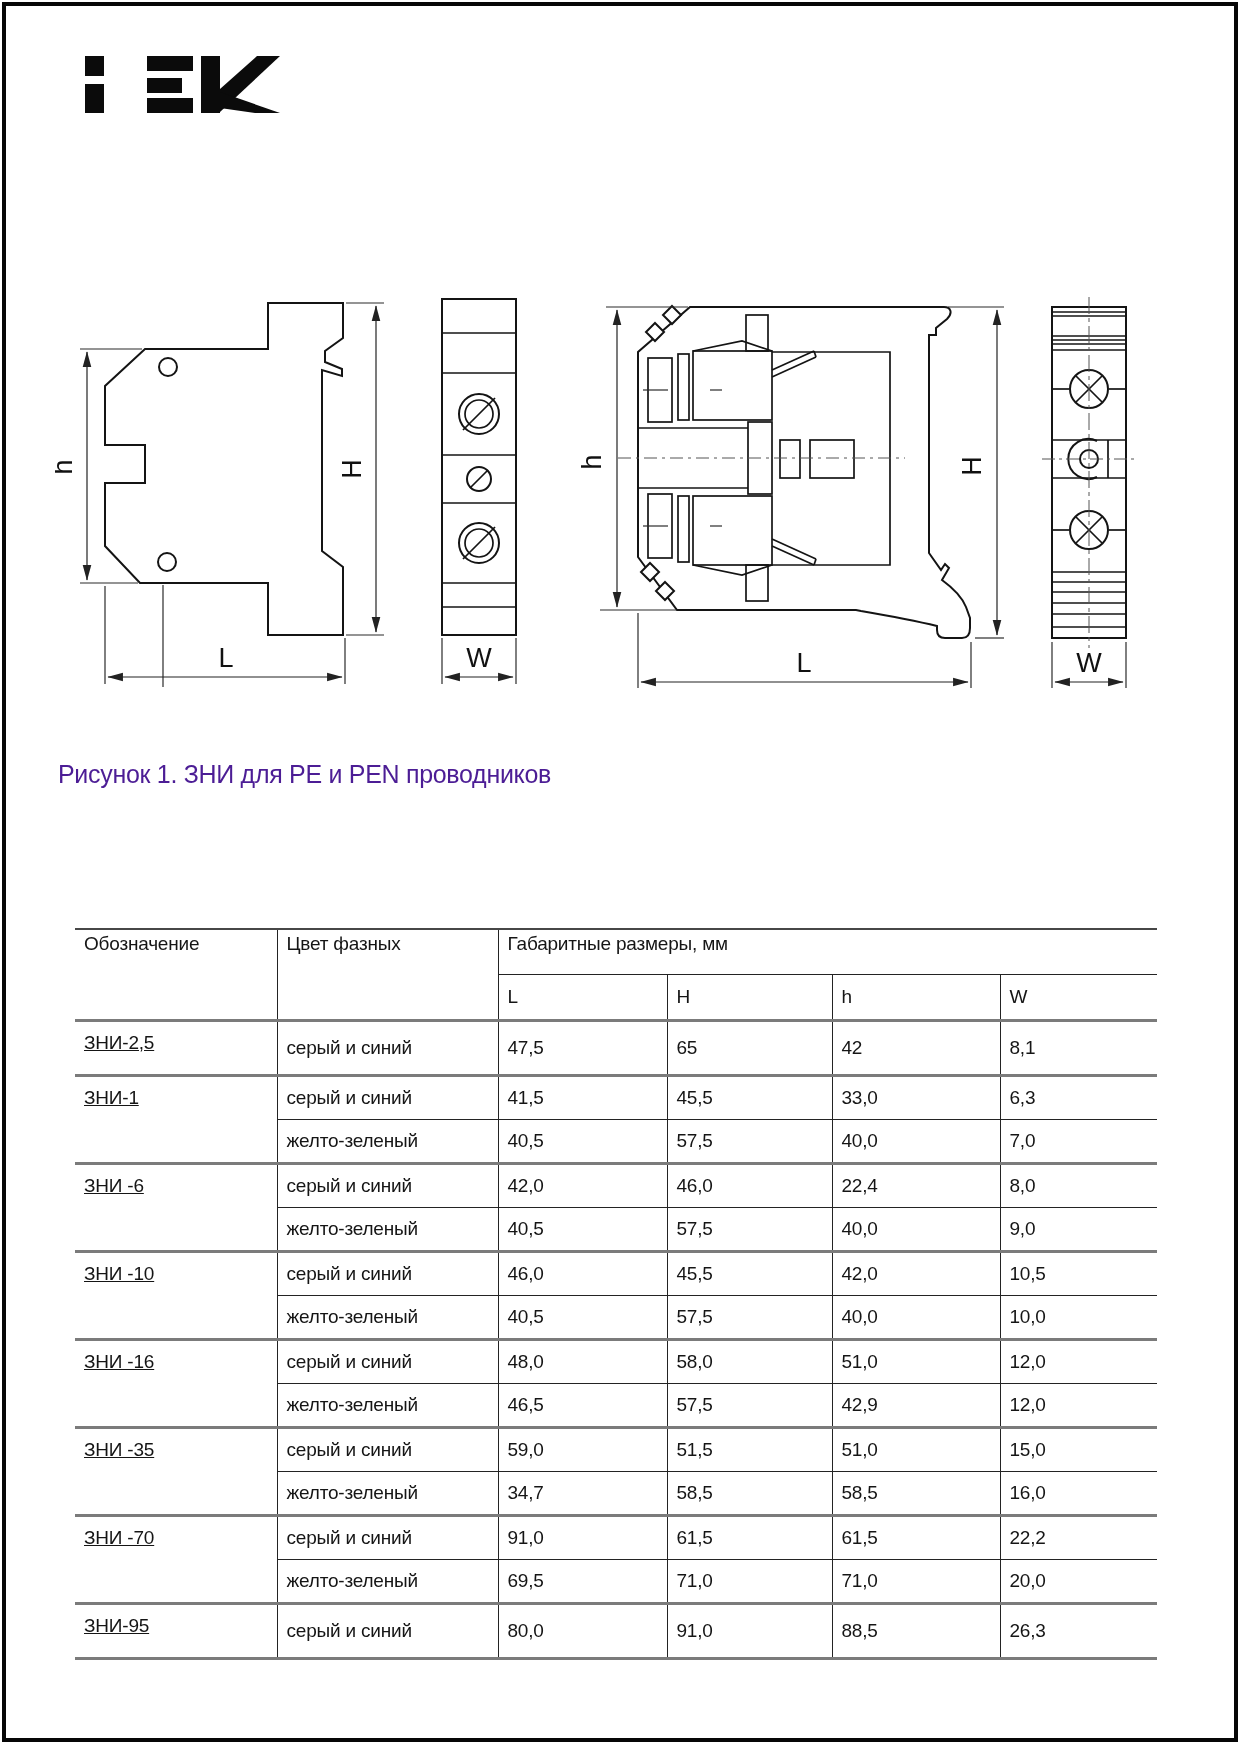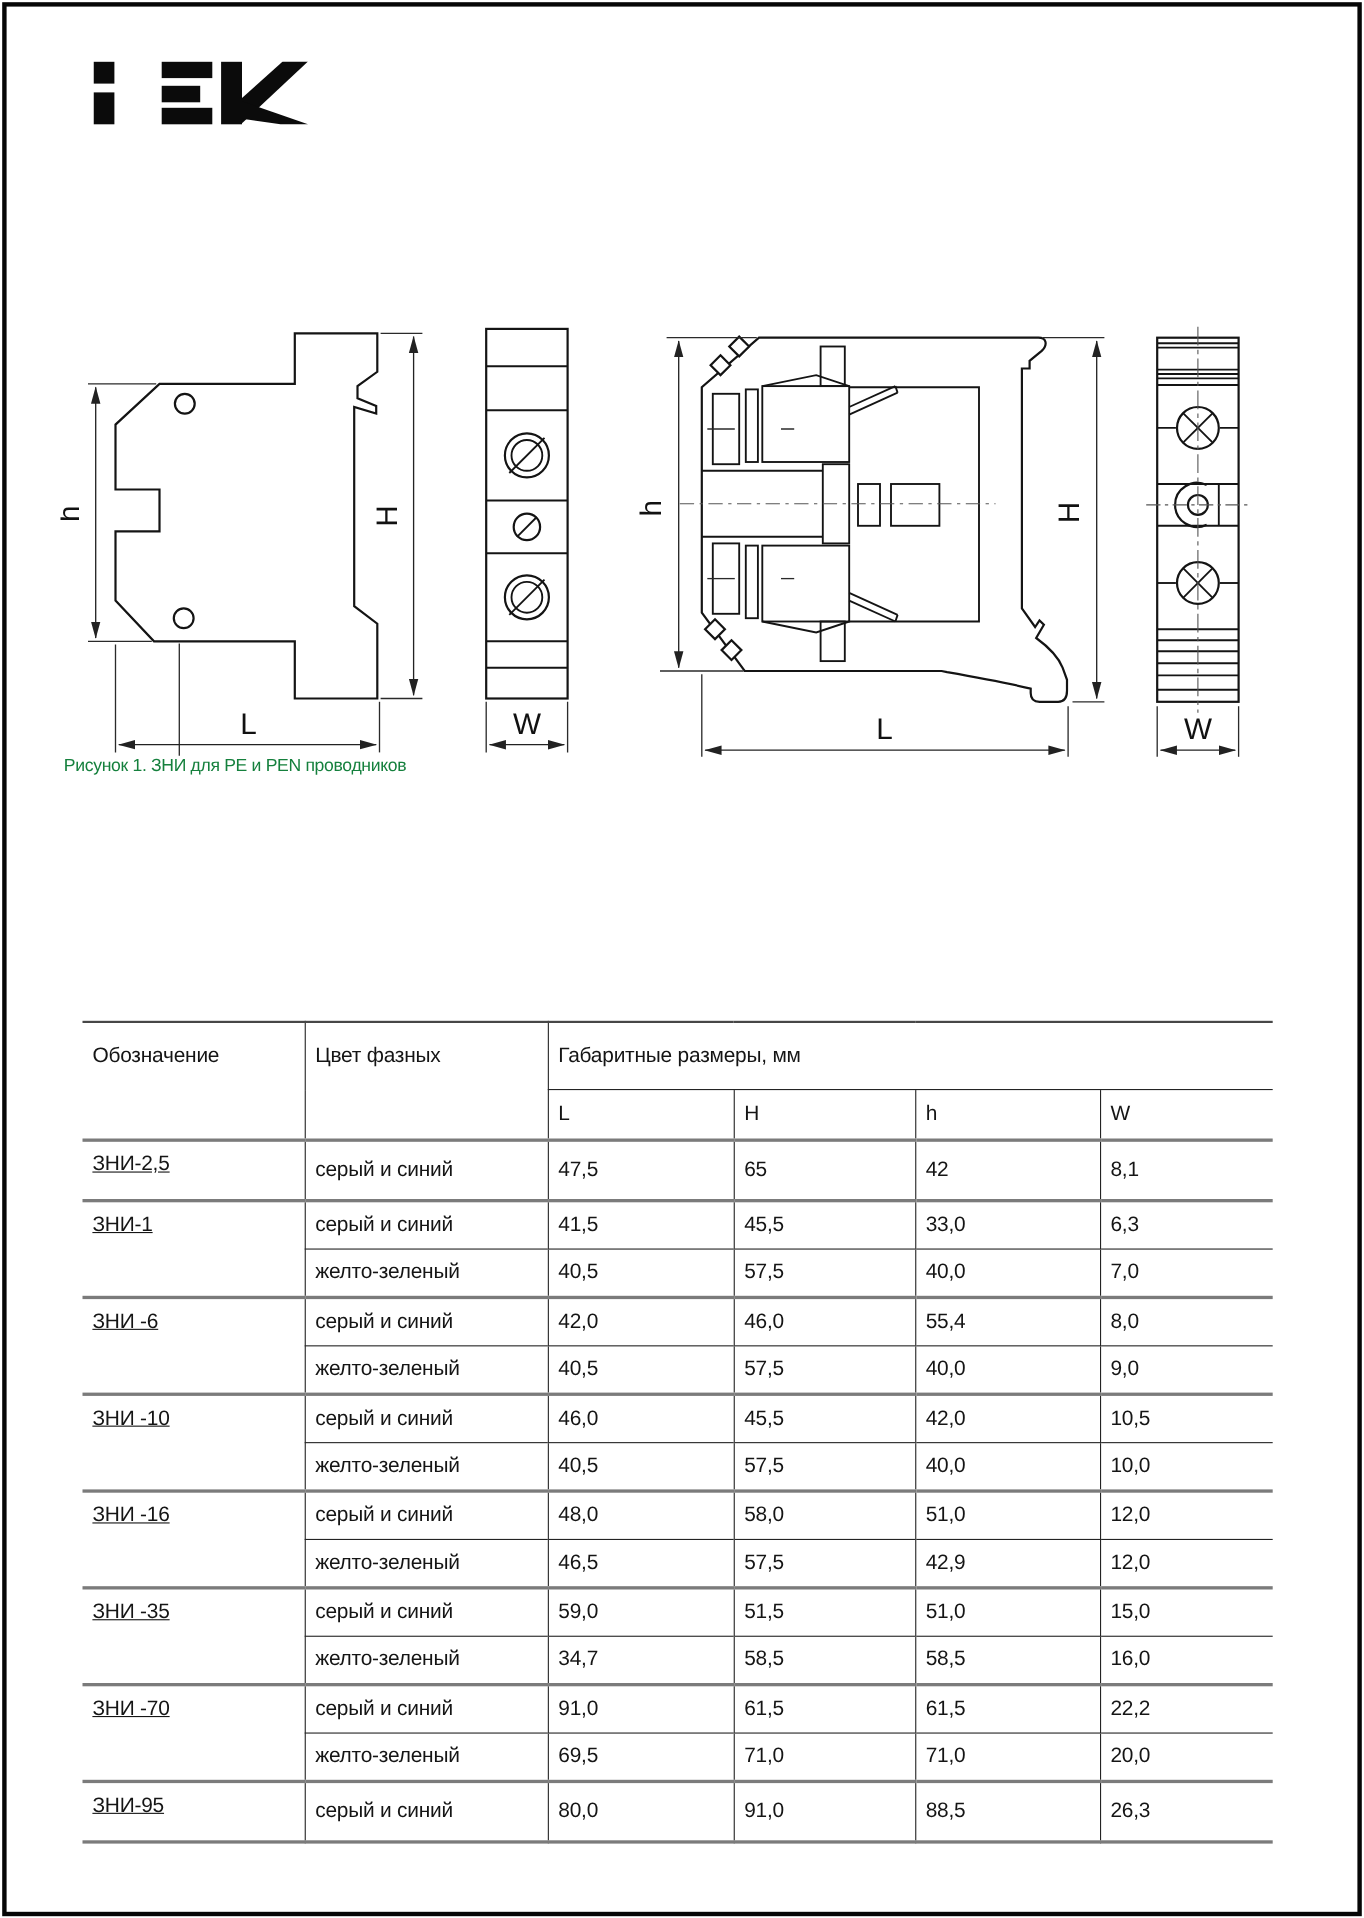--- a/index.html
+++ b/index.html
@@ -3,37 +3,37 @@
 <meta charset="utf-8">
 <style>
   html,body{margin:0;padding:0;background:#ffffff;}
   #page{position:relative;width:1240px;height:1744px;background:#fff;overflow:hidden;
         font-family:"Liberation Sans", sans-serif;color:#1a1a1a;}
   #frame{position:absolute;left:2px;top:2px;right:2px;bottom:2px;border:4px solid #060606;pointer-events:none;}
 
   .abs{position:absolute;}
 
   
-  .caption{position:absolute;top:688px;font-size:16px;letter-spacing:-0.3px;color:#15803d;white-space:nowrap;}
+  .caption{position:absolute;top:760px;font-size:25px;letter-spacing:-0.3px;color:#4c1d95;white-space:nowrap;}
 
   
   svg .o{stroke:#141414;stroke-width:2;fill:none;}
   svg .o15{stroke:#141414;stroke-width:1.7;fill:none;}
   svg .t{stroke:#2a2a2a;stroke-width:1.2;fill:none;}
   svg .dim{stroke:#222;stroke-width:1.2;fill:none;}
   svg .cl{stroke:#555;stroke-width:1;fill:none;}
   svg text.dl{font-family:"Liberation Sans",sans-serif;font-size:27px;fill:#111;}
   svg .tooth{fill:#fff;stroke:#141414;stroke-width:2;}
 
   
   #dims-table{position:absolute;left:75px;top:928px;border-collapse:collapse;table-layout:fixed;width:1082px;
       border-top:2px solid #474747;border-bottom:3px solid #7b7b7b;font-size:19px;letter-spacing:-0.2px;}
   #dims-table td{padding:0 4px 0 9px;vertical-align:middle;font-weight:400;color:#151515;}
   #dims-table td.vr{border-right:1.6px solid #232323;}
-  #dims-table tr.h1 td{height:41px;vertical-align:top;padding-top:19px;}
+  #dims-table tr.h1 td{height:41px;vertical-align:top;padding-top:3px;}
   #dims-table tr.h1 td.span{border-bottom:1.6px solid #232323;}
   #dims-table tr.h2 td{height:44px;vertical-align:middle;}
   #dims-table tr.dr td{height:42px;}
   #dims-table td.name{vertical-align:top;padding-top:10px;text-decoration:underline;}
   #dims-table tr.gs td{border-top:3px solid #7b7b7b;}
   #dims-table tr.sub td{border-top:1.6px solid #232323;}
 </style>
 </head>
 <body>
 
@@ -279,21 +279,21 @@
         <td class="vr">57,5</td>
         <td class="vr">40,0</td>
         <td>7,0</td>
       </tr>
 
       <tr class="dr gs">
         <td class="vr name" rowspan="2">ЗНИ -6</td>
         <td class="vr">серый и синий</td>
         <td class="vr">42,0</td>
         <td class="vr">46,0</td>
-        <td class="vr">55,4</td>
+        <td class="vr">22,4</td>
         <td>8,0</td>
       </tr>
       <tr class="dr sub">
         <td class="vr">желто-зеленый</td>
         <td class="vr">40,5</td>
         <td class="vr">57,5</td>
         <td class="vr">40,0</td>
         <td>9,0</td>
       </tr>
 

